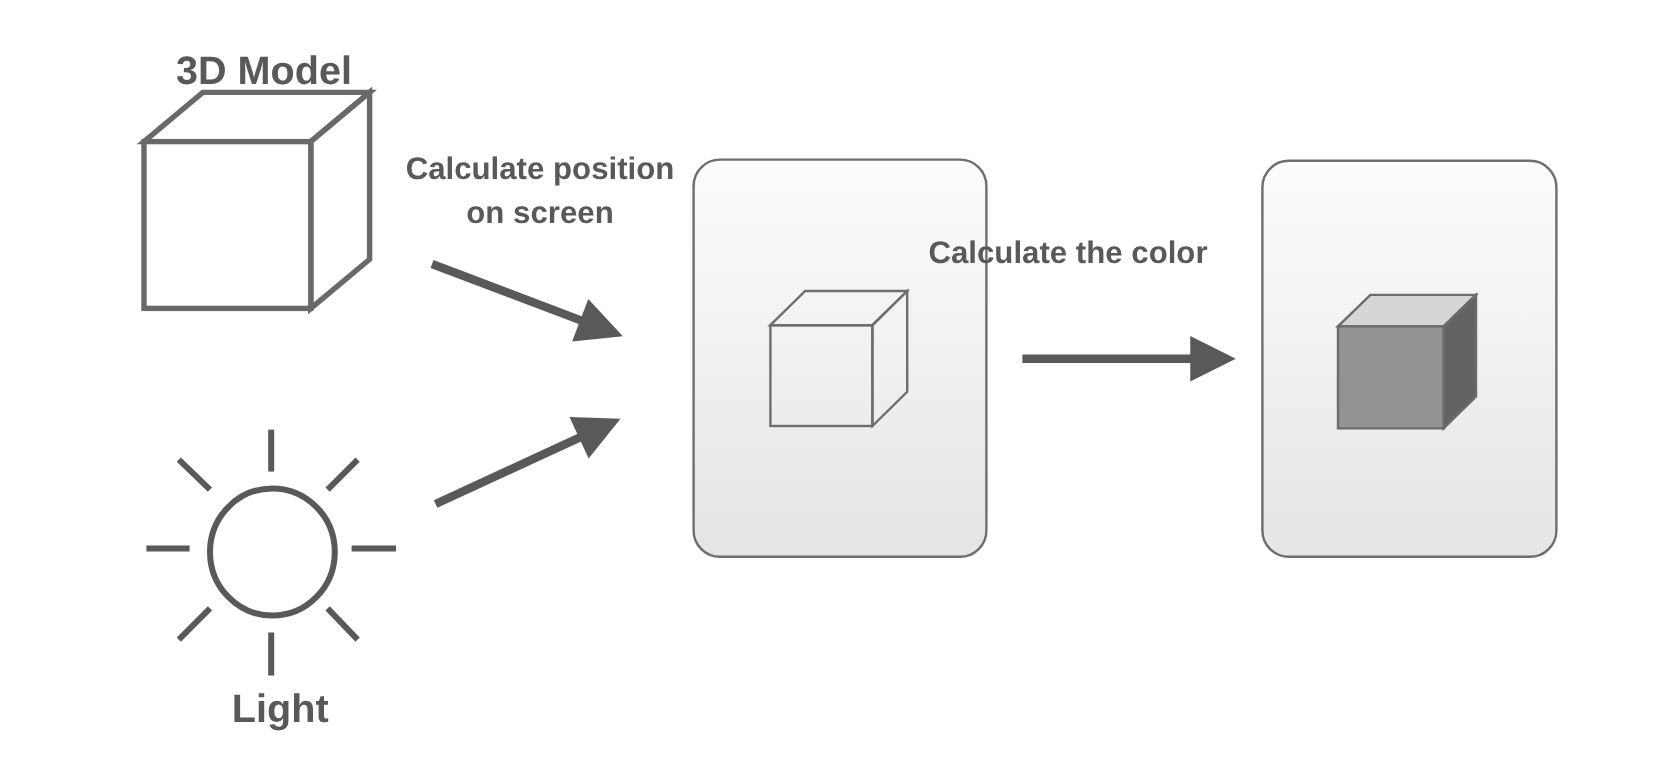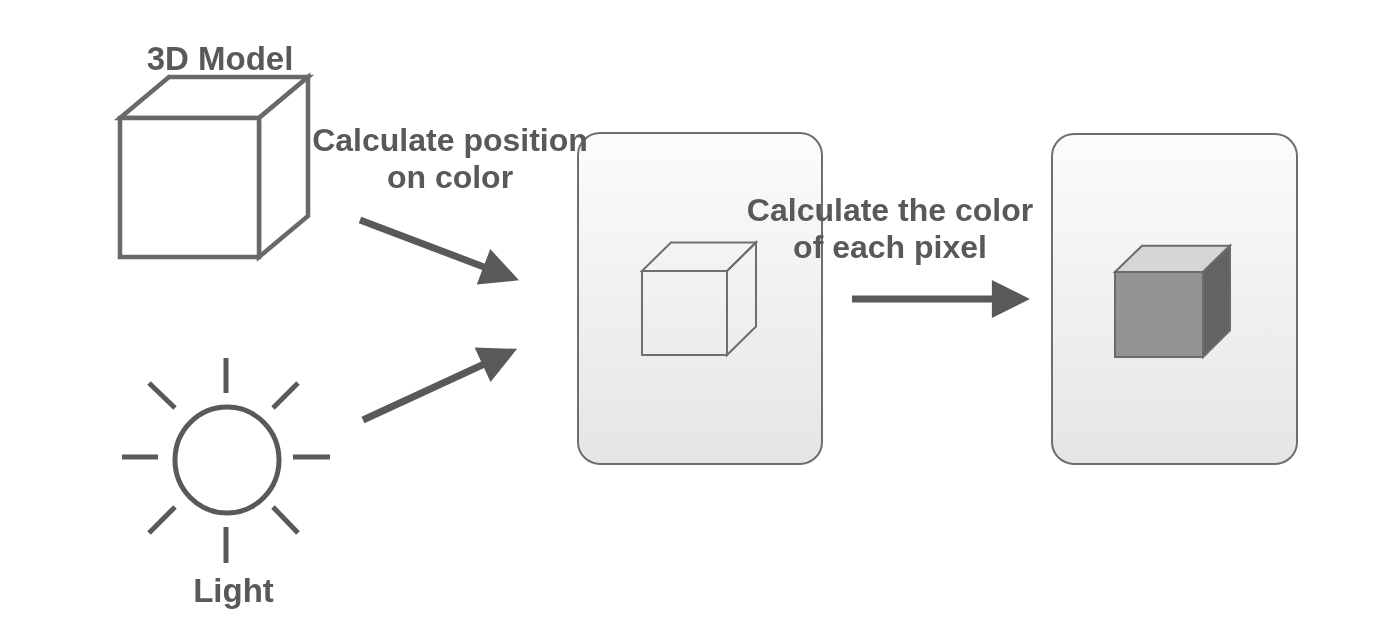--- a/index.html
+++ b/index.html
@@ -22,21 +22,21 @@
     font-weight: bold;
     color: #595959;
     text-align: center;
     white-space: nowrap;
   }
   .node-label {
     font-size: 33px;
     line-height: 38px;
   }
   .edge-caption {
-    font-size: 32px;
+    font-size: 26px;
     line-height: 37px;
   }
   #model-label    { left: 95px;  top: 18px;  width: 250px; margin-top: 22px; }
   #light-label    { left: 131px; top: 572px; width: 205px; }
   #position-caption { left: 300px; top: 122px; width: 300px; }
   #color-caption    { left: 740px; top: 192px; width: 300px; }
 
   .panel-rect { stroke: #6e6e6e; stroke-width: 2; }
   .wire { fill: none; stroke: #696969; }
   .wire-big   { stroke-width: 4.5; fill: #ffffff; }
@@ -99,23 +99,22 @@
 
     <line class="arrow-shaft" x1="360" y1="220" x2="509.8" y2="276.8" marker-end="url(#arrowHead)"></line>
     <line class="arrow-shaft" x1="363" y1="420" x2="508.1" y2="353" marker-end="url(#arrowHead)"></line>
     <line class="arrow-shaft" x1="852" y1="299" x2="1020" y2="299" marker-end="url(#arrowHead)"></line>
   </svg>
 
   <div id="model-label" class="caption node-label">3D Model</div>
 
   <div id="position-caption" class="caption edge-caption">
     <div>Calculate position</div>
-    <div>on color</div>
+    <div>on screen</div>
   </div>
 
   <div id="color-caption" class="caption edge-caption">
     <div>Calculate the color</div>
-    <div>of each pixel</div>
   </div>
 
   <div id="light-label" class="caption node-label">Light</div>
 
 </div>
 
 </body></html>

